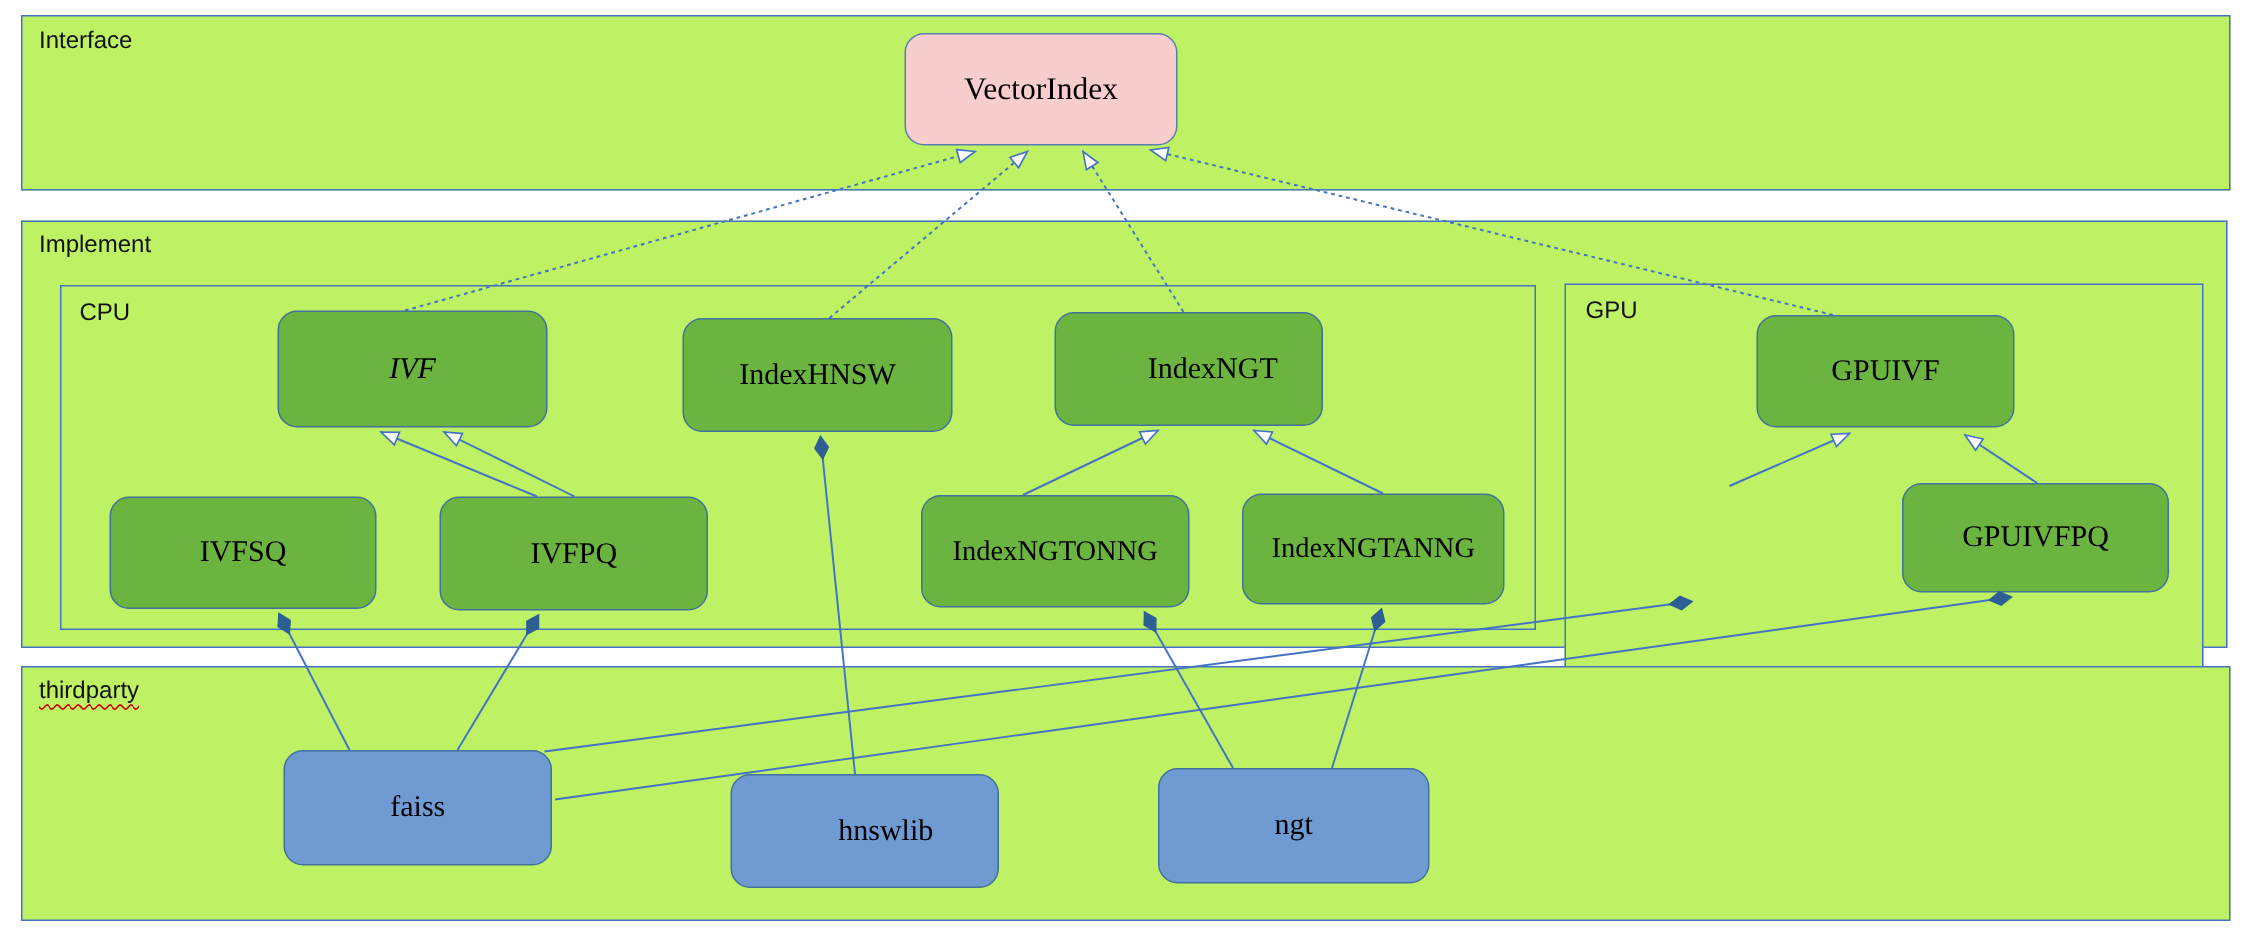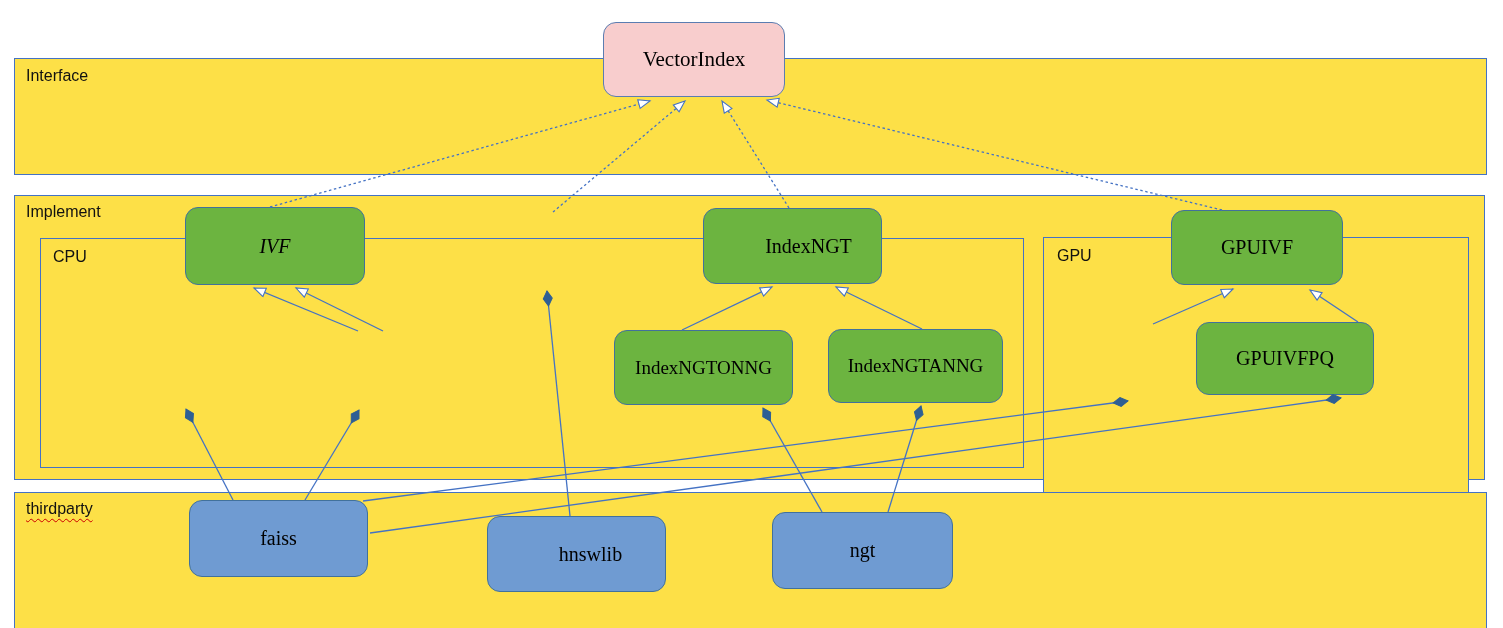--- a/index.html
+++ b/index.html
@@ -1,21 +1,21 @@
 <!DOCTYPE html>
 <html><head>
 <meta charset="utf-8">
 <style>
   html,body{margin:0;padding:0;background:#fff;}
   .canvas{
     position:relative;width:1503px;height:628px;background:#ffffff;
     font-family:"Liberation Sans",sans-serif;overflow:hidden;
   }
   .container{
-    position:absolute;border:1.6px solid #4472c4;background:#fde047;box-sizing:border-box;margin-top:48px;
+    position:absolute;border:1.6px solid #4472c4;background:#bef264;box-sizing:border-box;
   }
   .clabel{
     position:absolute;font-size:16px;color:#111;white-space:nowrap;
   }
   .clabel.underlined{
     text-decoration:underline;
   }
   .squiggle{
     display:inline-block;border-bottom:2px dotted transparent;
     text-decoration:underline wavy #cc0000 1px;text-underline-offset:4px;
@@ -60,34 +60,43 @@
     <span class="clabel underlined" style="left:11px;top:7px;"><span class="squiggle">thirdparty</span></span>
   </div>
 
   <div class="node pink" style="left:603px;top:22px;width:182px;height:75px;font-size:21px;">
     <span>VectorIndex</span>
   </div>
 
   <div class="node green" style="left:185px;top:207px;width:180px;height:78px;font-style:italic;">
     <span>IVF</span>
   </div>
+  <div class="node green" style="left:455px;top:212px;width:180px;height:76px;">
+    <span>IndexHNSW</span>
+  </div>
   <div class="node green" style="left:703px;top:208px;width:179px;height:76px;padding-left:32px;">
     <span>IndexNGT</span>
+  </div>
+  <div class="node green" style="left:73px;top:331px;width:178px;height:75px;">
+    <span>IVFSQ</span>
+  </div>
+  <div class="node green" style="left:293px;top:331px;width:179px;height:76px;">
+    <span>IVFPQ</span>
   </div>
   <div class="node green" style="left:614px;top:330px;width:179px;height:75px;font-size:19px;">
     <span>IndexNGTONNG</span>
   </div>
   <div class="node green" style="left:828px;top:329px;width:175px;height:74px;font-size:19px;">
     <span>IndexNGTANNG</span>
   </div>
 
   <div class="node green" style="left:1171px;top:210px;width:172px;height:75px;">
     <span>GPUIVF</span>
   </div>
-  <div class="node green" style="left:1196px;top:322px;width:178px;height:73px;">
+  <div class="node green" style="left:1268px;top:322px;width:178px;height:73px;">
     <span>GPUIVFPQ</span>
   </div>
 
   <div class="node blue" style="left:189px;top:500px;width:179px;height:77px;">
     <span>faiss</span>
   </div>
   <div class="node blue" style="left:487px;top:516px;width:179px;height:76px;padding-left:28px;">
     <span>hnswlib</span>
   </div>
   <div class="node blue" style="left:772px;top:512px;width:181px;height:77px;">

